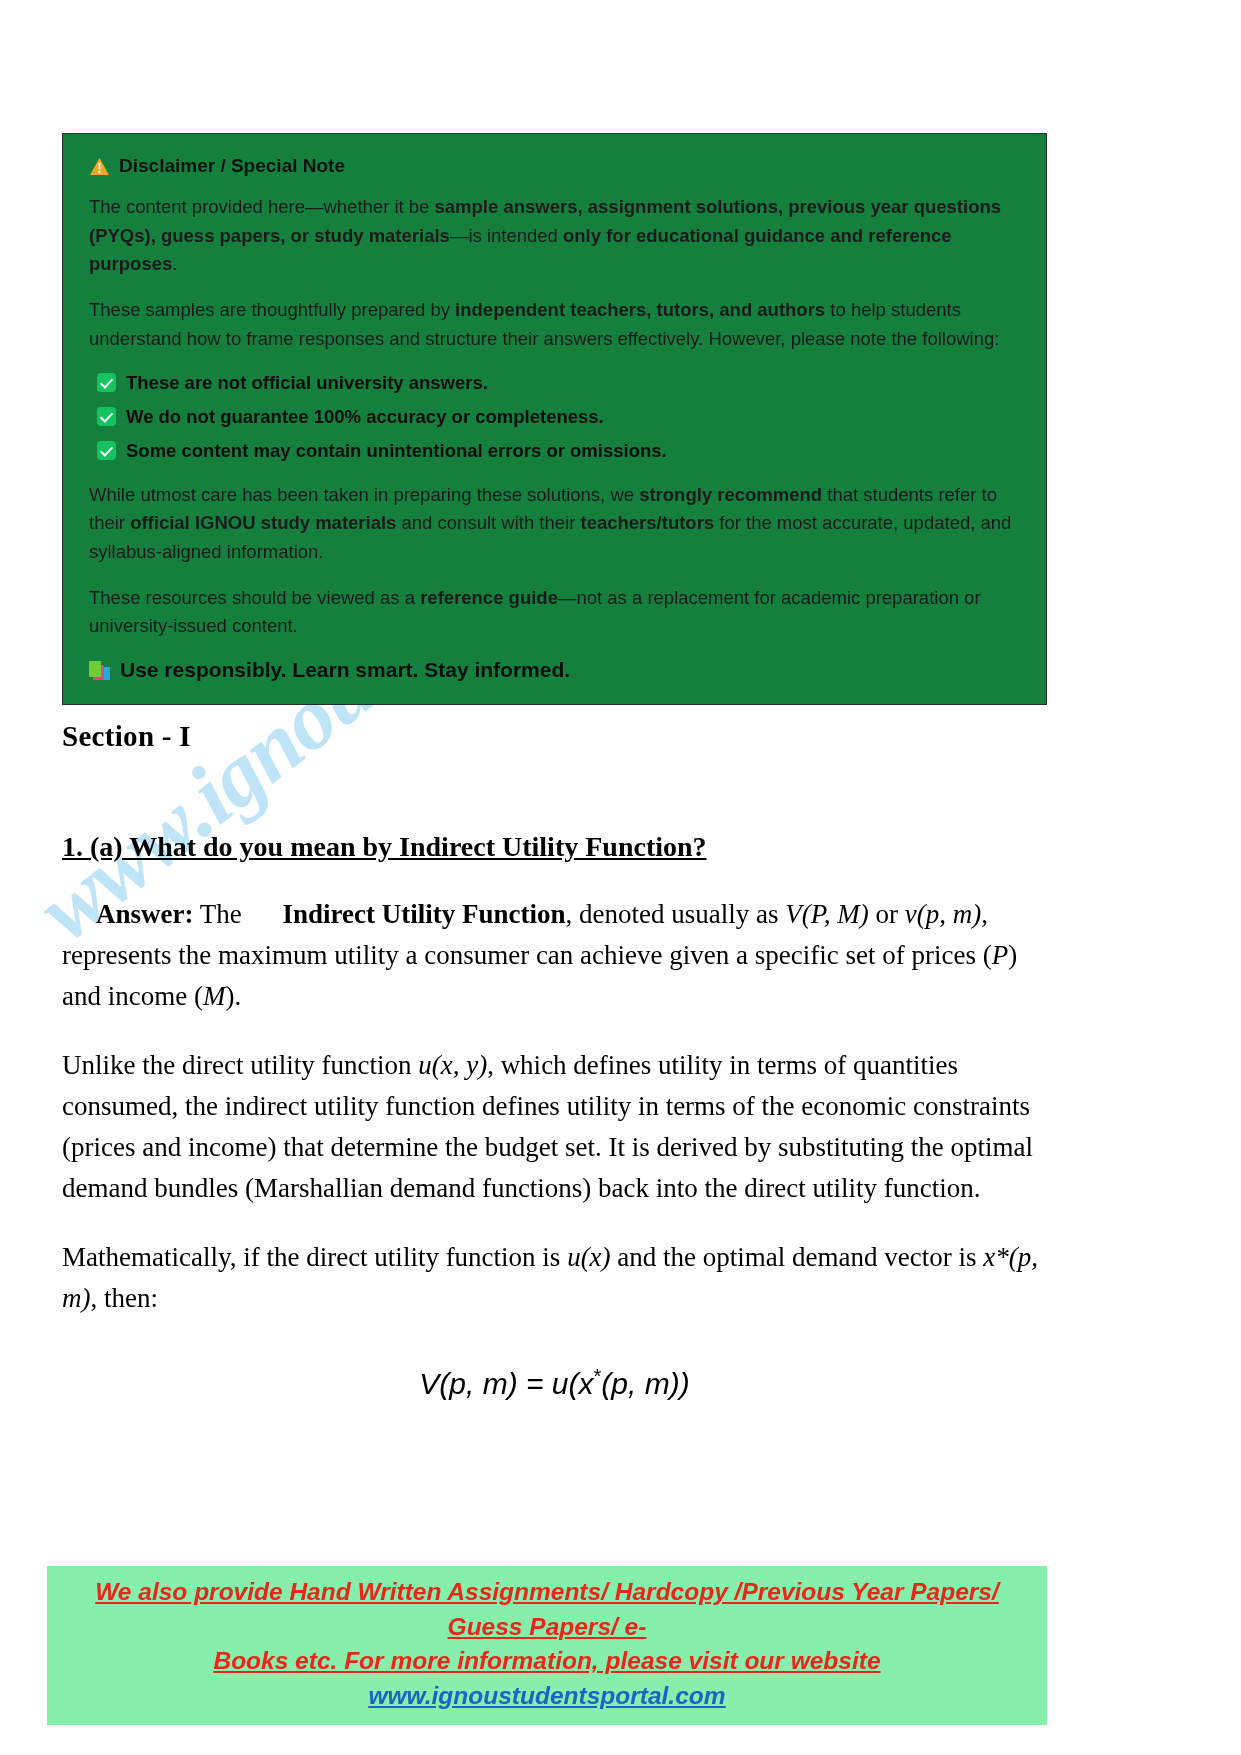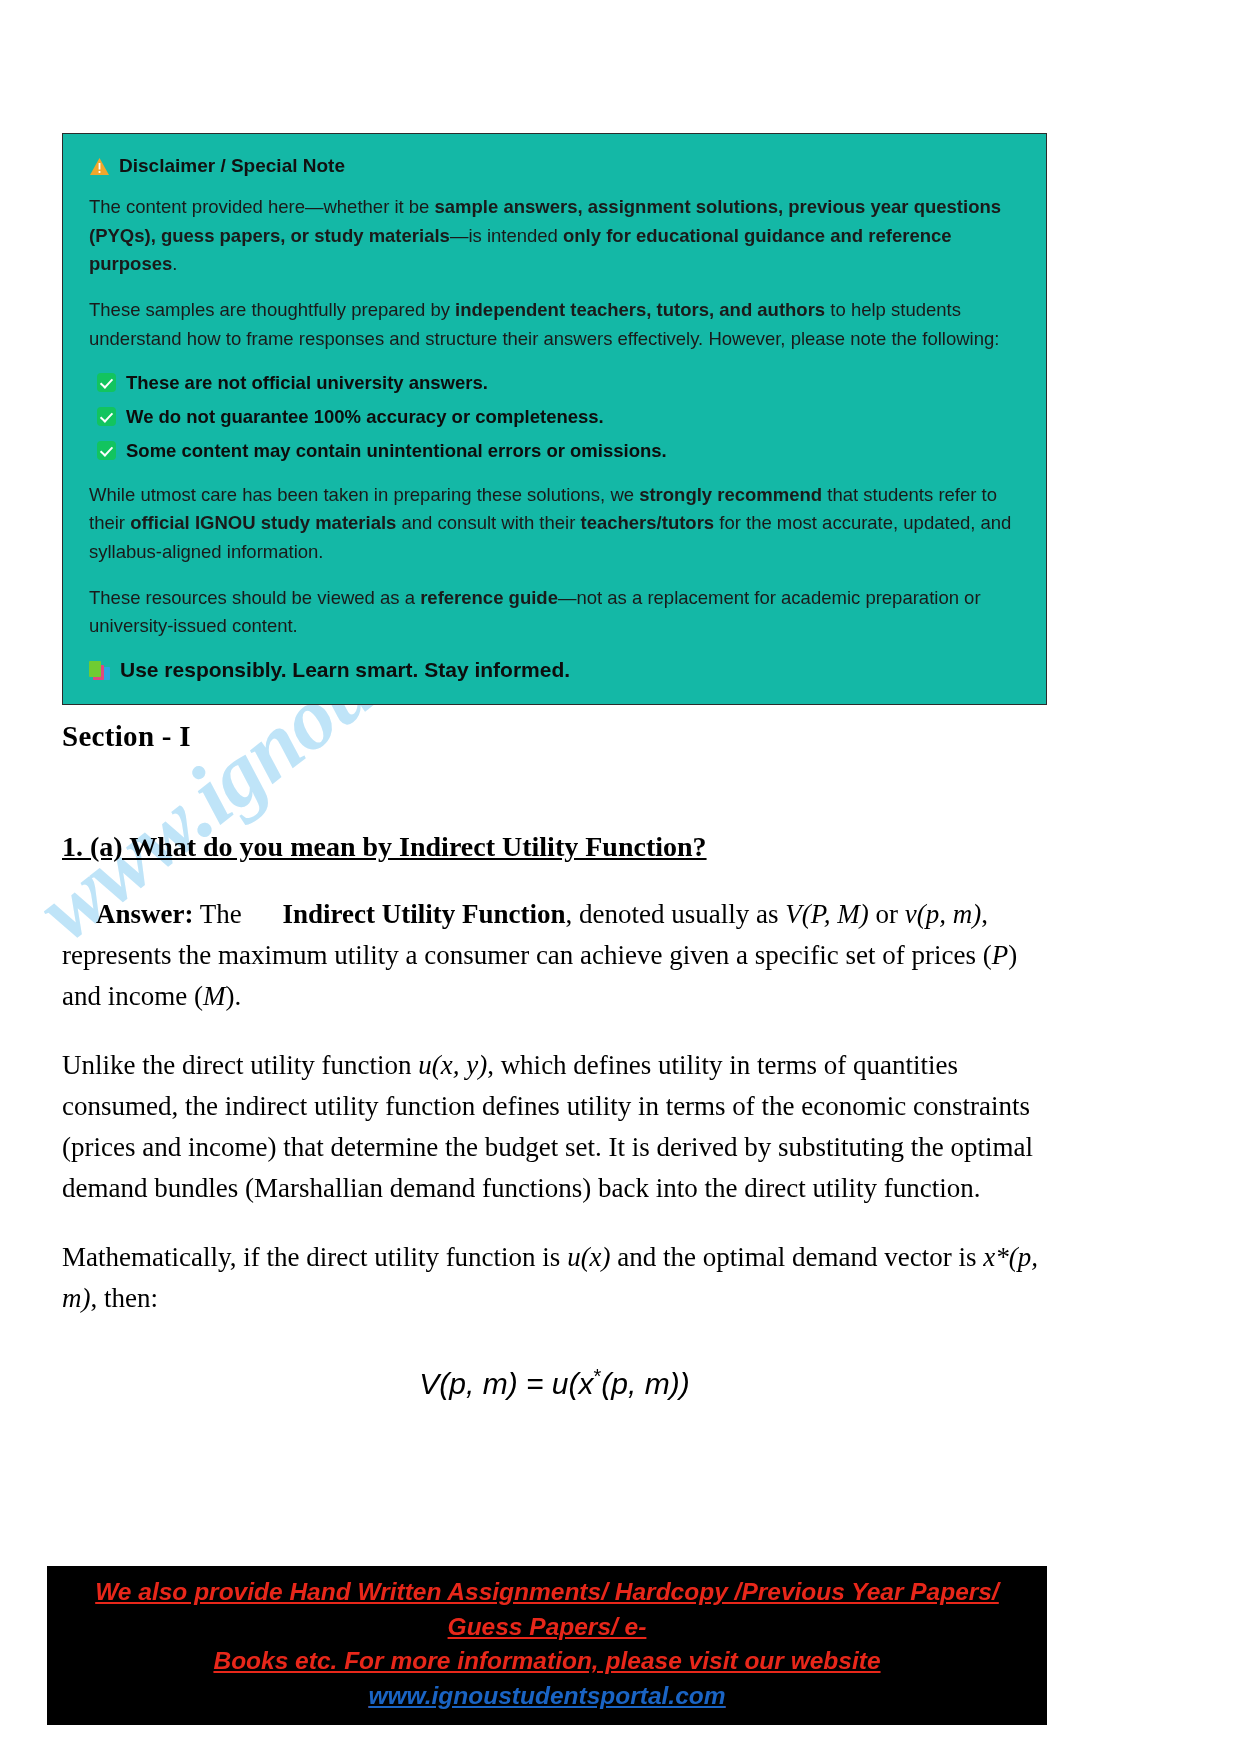--- a/index.html
+++ b/index.html
@@ -42,21 +42,21 @@
   }
 
   
   #disclaimer-box {
     position: absolute;
     left: 62px;
     top: 133px;
     width: 985px;
     box-sizing: border-box;
     border: 1.5px solid #2b2b2b;
-    background: #14b8a6;
+    background: #15803d;
     padding: 18px 24px 22px 24px;
     z-index: 10;
   }
   .disc-title {
     font-family: "Liberation Sans", sans-serif;
     font-weight: bold;
     font-size: 19px;
     color: #111;
     display: flex;
     align-items: center;
@@ -187,21 +187,21 @@
     margin: 46px 0 0 0;
   }
   .equation sup { font-style: normal; font-size: 20px; }
 
   
   #footer-banner {
     position: absolute;
     left: 47px;
     bottom: 30px;
     width: 1000px;
-    background: #000000;
+    background: #86efac;
     padding: 9px 12px 11px 12px;
     box-sizing: border-box;
     text-align: center;
     z-index: 12;
   }
   .footer-line {
     font-family: "Liberation Sans", sans-serif;
     font-style: italic;
     font-weight: bold;
     font-size: 24.5px;

